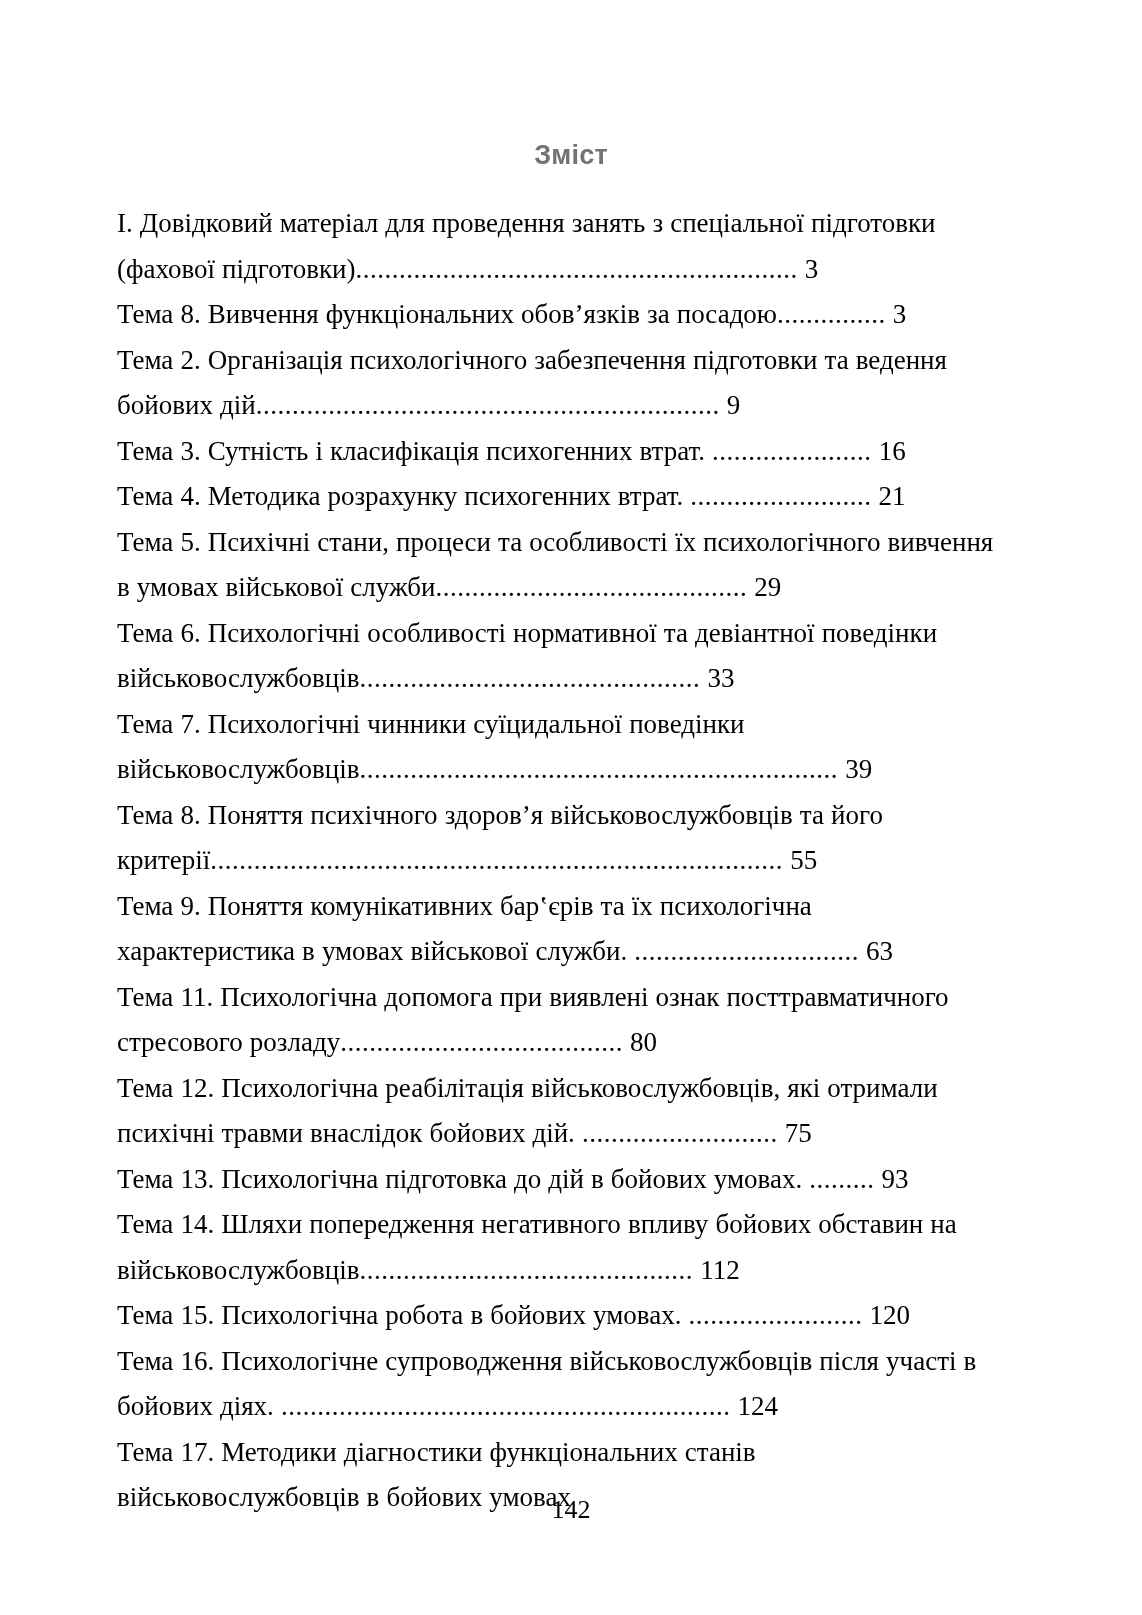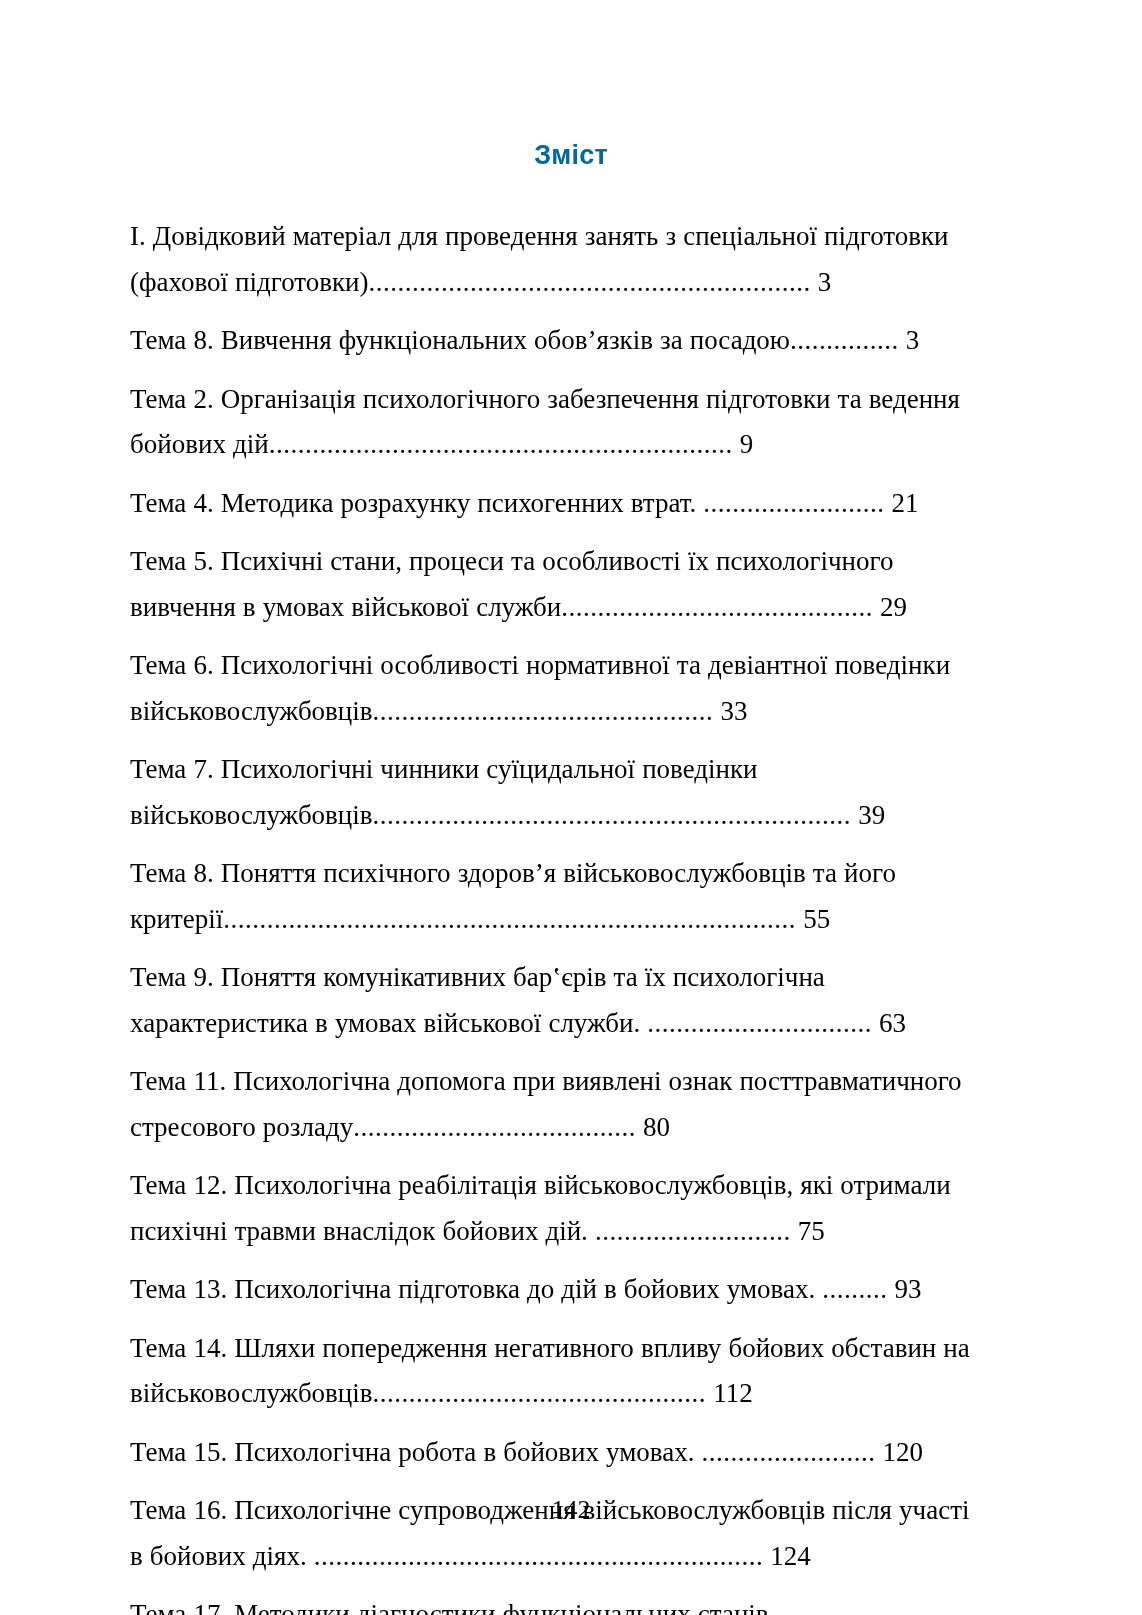--- a/index.html
+++ b/index.html
@@ -30,38 +30,38 @@
   .toc-title {
     position: absolute;
     left: 0;
     top: 140px;
     width: 1142px;
     text-align: center;
     font-family: "Liberation Sans", "DejaVu Sans", sans-serif;
     font-weight: bold;
     font-size: 27px;
     letter-spacing: 0.2px;
-    color: #0369a1;
+    color: #737373;
   }
 
   
   .toc-list {
     position: absolute;
     left: 117px;
     top: 201px;
     width: 878px;
   }
 
   .toc-entry {
     display: block;
     font-size: 27px;
     line-height: 45.5px;
     color: #000;
     text-align: left;
-    margin: 13px;
+    margin: 0;
     padding: 0;
     word-spacing: 0.3px;
   }
 
   
   .toc-entry .entry-inner {
     display: block;
     position: relative;
   }
 
@@ -101,20 +101,23 @@
       <div class="toc-entry">
         <span class="entry-inner"><span class="entry-text">I. Довідковий матеріал для проведення занять з спеціальної підготовки (фахової підготовки)</span><span class="leader">.............................................................</span><span class="page-num"> 3</span></span>
       </div>
       <div class="toc-entry">
         <span class="entry-inner"><span class="entry-text">Тема 8. Вивчення функціональних обов’язків за посадою</span><span class="leader">...............</span><span class="page-num"> 3</span></span>
       </div>
       <div class="toc-entry">
         <span class="entry-inner"><span class="entry-text">Тема 2. Організація психологічного забезпечення підготовки та ведення бойових дій</span><span class="leader">................................................................</span><span class="page-num"> 9</span></span>
       </div>
       <div class="toc-entry">
+        <span class="entry-inner"><span class="entry-text">Тема 3. Сутність і класифікація психогенних втрат. </span><span class="leader">......................</span><span class="page-num"> 16</span></span>
+      </div>
+      <div class="toc-entry">
         <span class="entry-inner"><span class="entry-text">Тема 4. Методика розрахунку психогенних втрат. </span><span class="leader">.........................</span><span class="page-num"> 21</span></span>
       </div>
       <div class="toc-entry">
         <span class="entry-inner"><span class="entry-text">Тема 5. Психічні стани, процеси та особливості їх психологічного вивчення в умовах військової служби</span><span class="leader">...........................................</span><span class="page-num"> 29</span></span>
       </div>
       <div class="toc-entry">
         <span class="entry-inner"><span class="entry-text">Тема 6. Психологічні особливості нормативної та девіантної поведінки військовослужбовців</span><span class="leader">...............................................</span><span class="page-num"> 33</span></span>
       </div>
       <div class="toc-entry">
         <span class="entry-inner"><span class="entry-text">Тема 7. Психологічні чинники суїцидальної поведінки військовослужбовців</span><span class="leader">..................................................................</span><span class="page-num"> 39</span></span>

